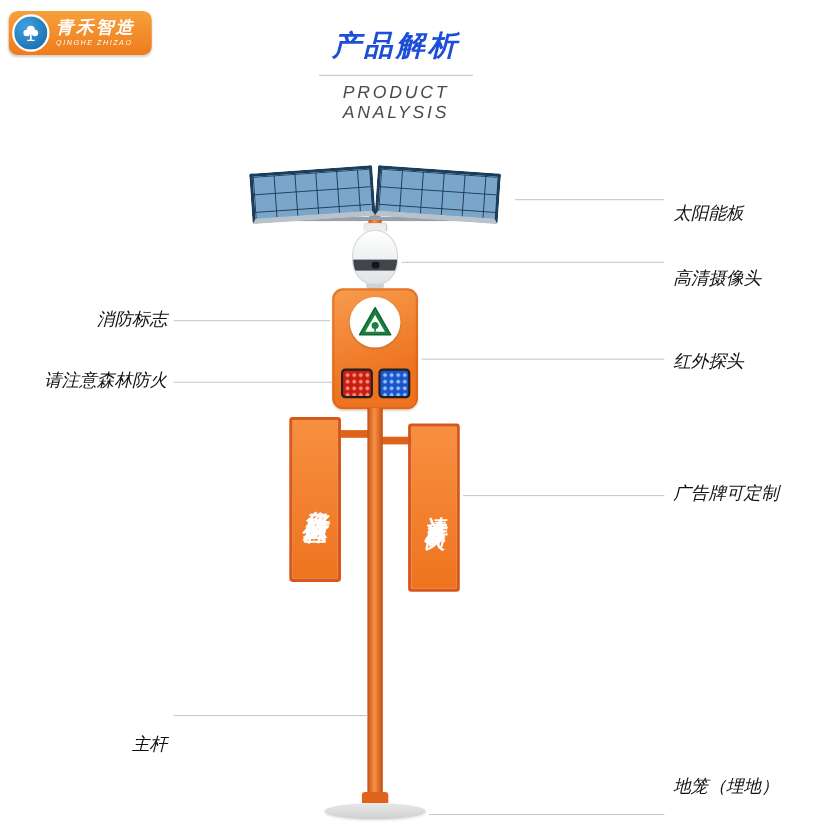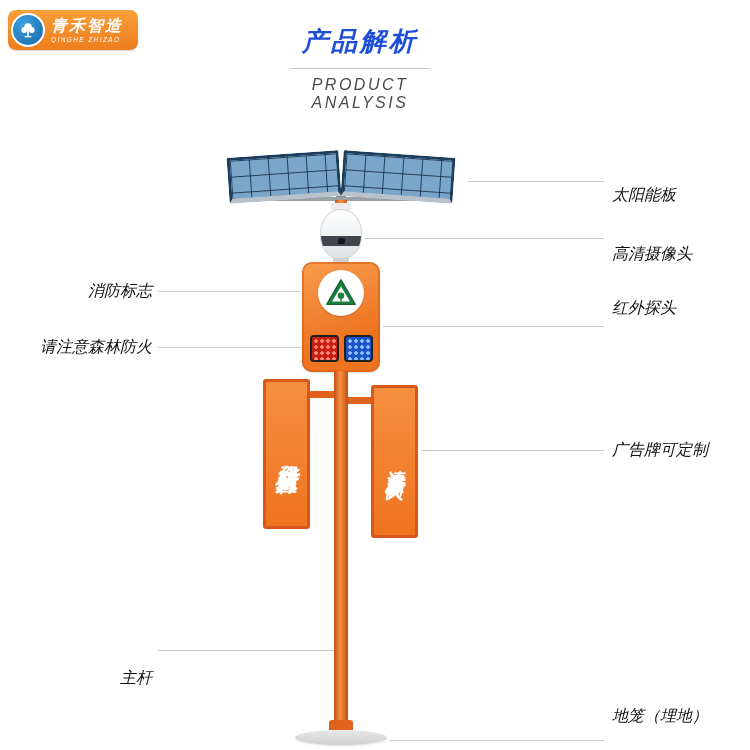--- a/index.html
+++ b/index.html
@@ -111,21 +111,21 @@
   .cline-ground    { left:390px; top:740px; width:214px; }
   .cline-fire      { left:158px; top:291px; width:142px; }
   .cline-warning   { left:158px; top:347px; width:144px; }
   .cline-pole      { left:158px; top:650px; width:176px; }
 
   .clabel { position:absolute; font-size:16px; line-height:16px; color:#111; white-space:nowrap; }
   .clabel-r { left:612px; }
   .clabel-l { right:598px; text-align:right; }
   .clabel-solar     { top:187px; }
   .clabel-camera    { top:246px; }
-  .clabel-infrared  { top:300px; }
+  .clabel-infrared  { top:322px; }
   .clabel-billboard { top:442px; }
   .clabel-ground    { top:708px; }
   .clabel-fire      { top:283px; }
   .clabel-warning   { top:339px; }
   .clabel-pole      { top:670px; }
 </style>
 </head>
 <body>
 
 <div class="page">

